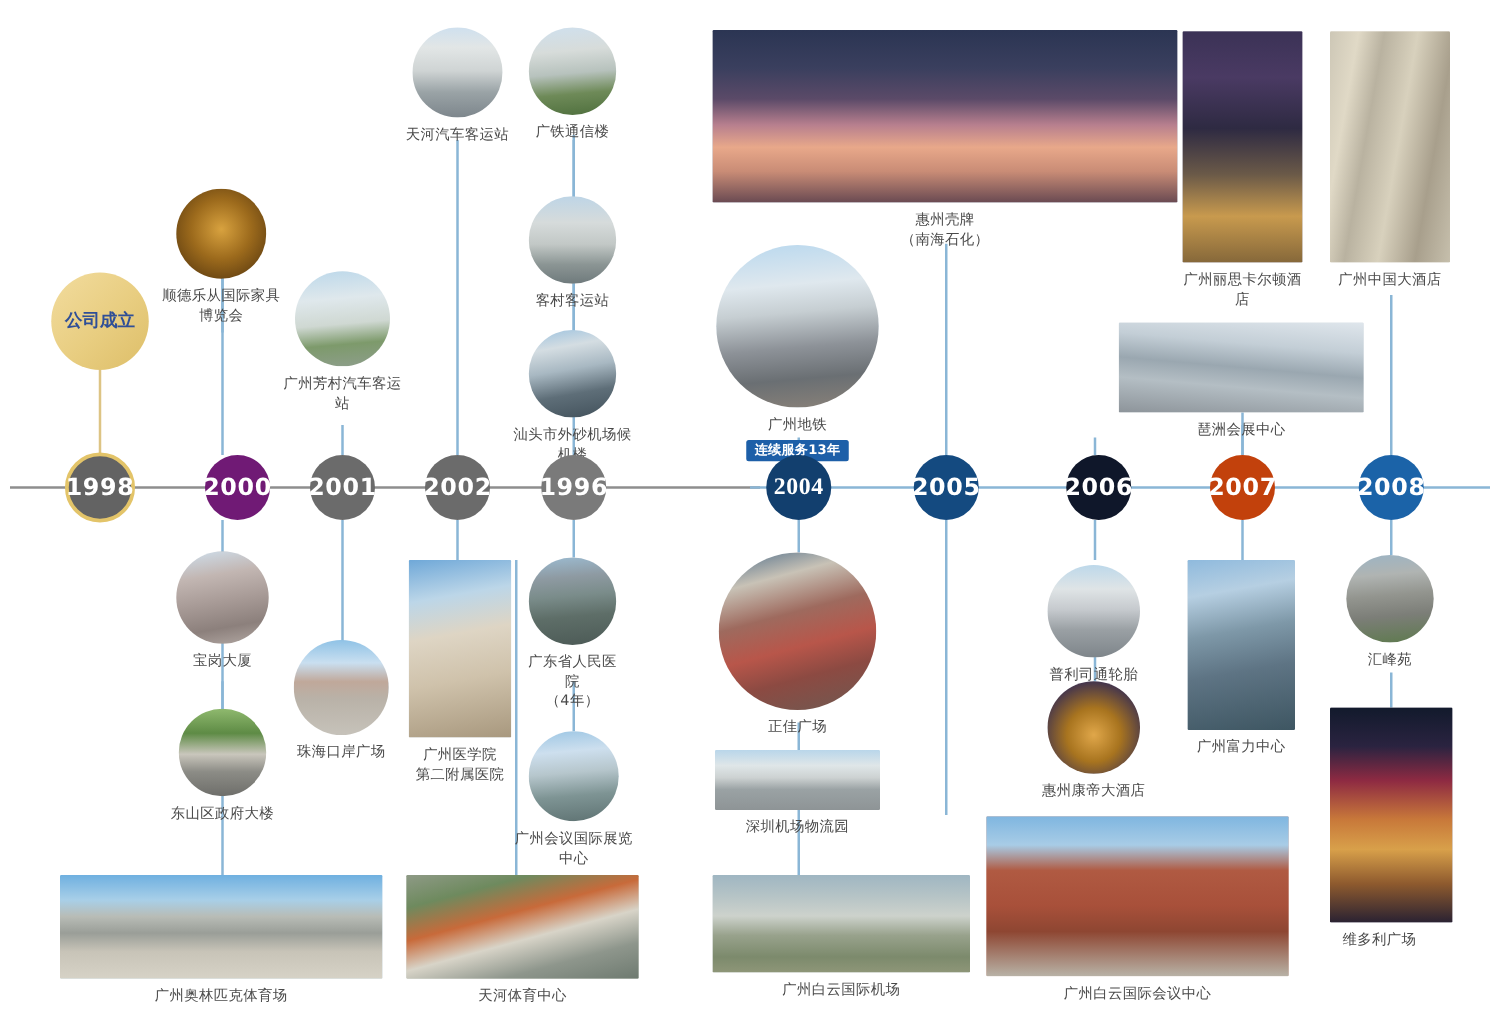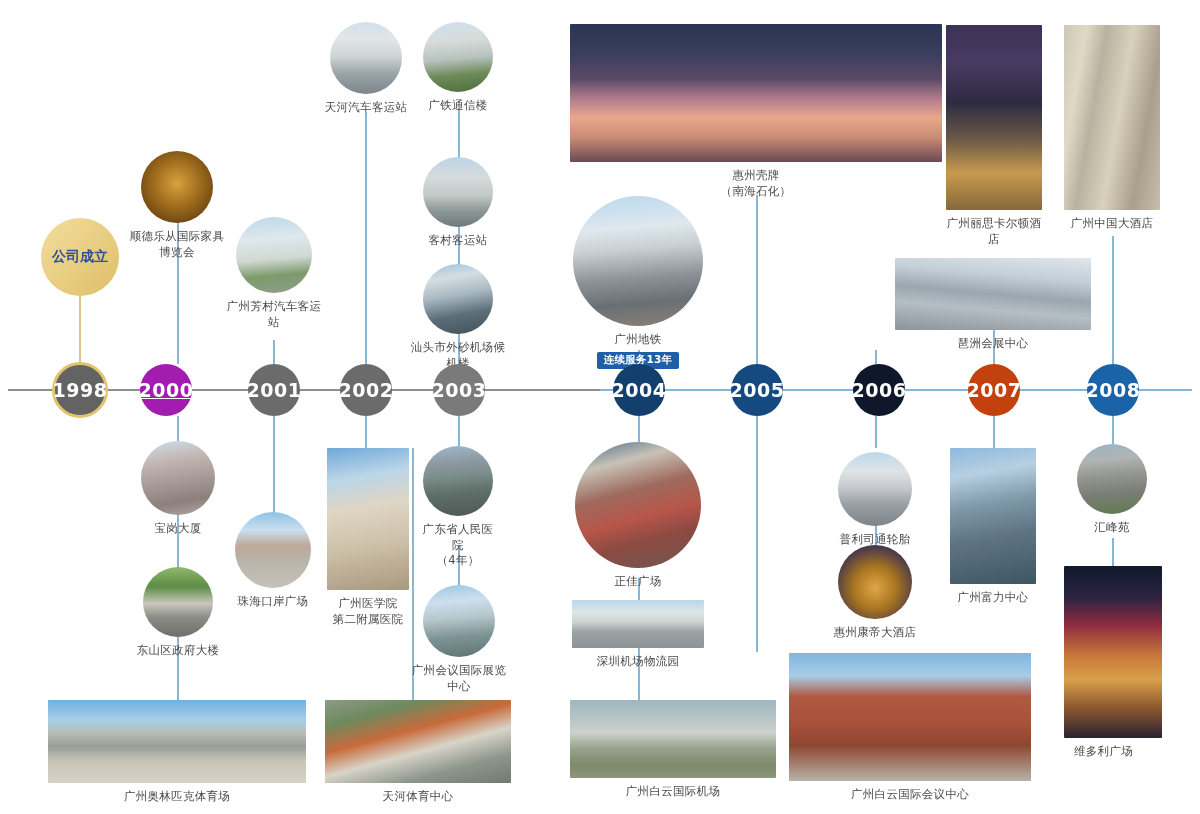--- a/index.html
+++ b/index.html
@@ -157,33 +157,33 @@
   <div class="axis-seg axis-blue" style="left:600px;top:389px;width:592px;"></div>
 
   <div class="conn gold" style="left:79px;top:296px;height:70px;"></div>
   <div class="founding" style="left:41px;top:218px;">
     <span>公司成立</span>
   </div>
 
   <div class="year sz first" style="left:52px;top:362px;background:#636363;">
     <span>1998</span>
   </div>
-  <div class="year sz" style="left:140px;top:364px;background:#a21caf;text-decoration:underline;">
+  <div class="year sz" style="left:164px;top:364px;background:#701a75;">
     <span>2000</span>
   </div>
   <div class="year sz" style="left:248px;top:364px;background:#6b6b6b;">
     <span>2001</span>
   </div>
   <div class="year sz" style="left:340px;top:364px;background:#6b6b6b;">
     <span>2002</span>
   </div>
   <div class="year sz" style="left:433px;top:364px;background:#7a7a7a;">
-    <span>2003</span>
-  </div>
-  <div class="year sz" style="left:613px;top:364px;background:#123f6e;">
+    <span>1996</span>
+  </div>
+  <div class="year sz" style="left:613px;top:364px;background:#123f6e;font-family:Liberation Serif, serif;">
     <span>2004</span>
   </div>
   <div class="year sz" style="left:731px;top:364px;background:#144a80;">
     <span>2005</span>
   </div>
   <div class="year sz" style="left:853px;top:364px;background:#0f172a;">
     <span>2006</span>
   </div>
   <div class="year sz" style="left:968px;top:364px;background:#c2410c;">
     <span>2007</span>

